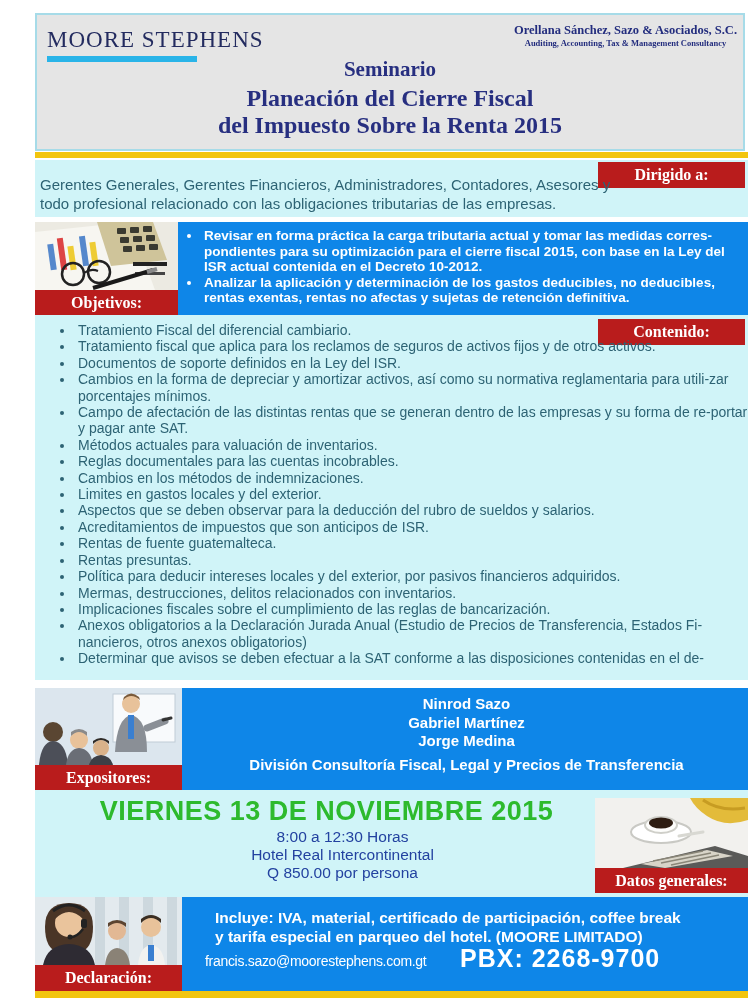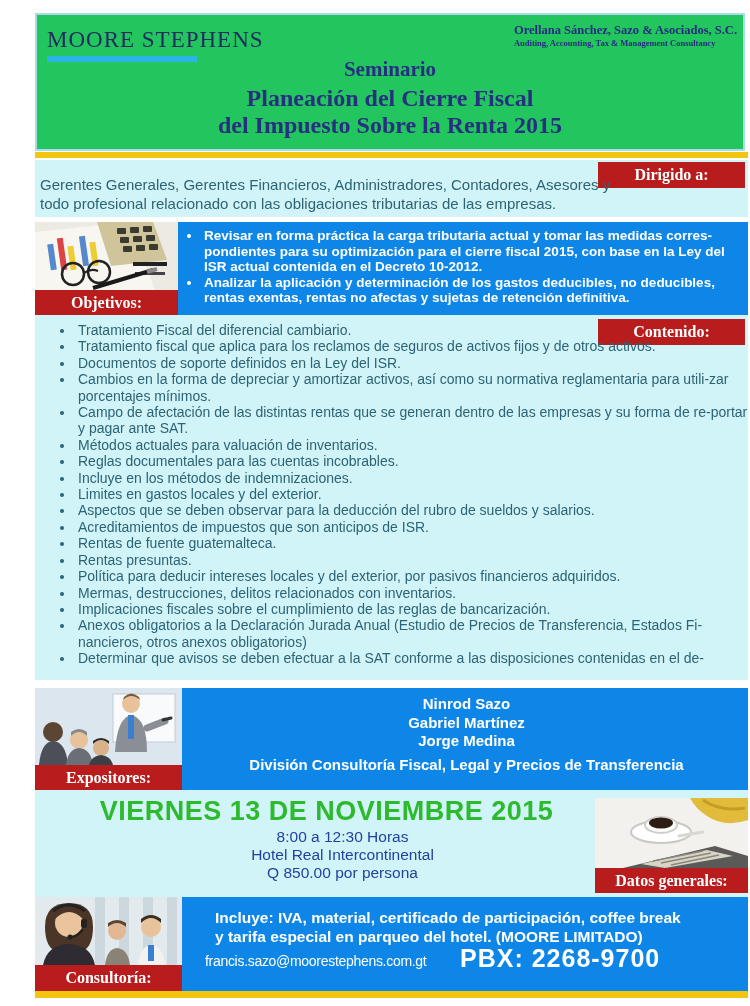--- a/index.html
+++ b/index.html
@@ -5,29 +5,29 @@
   * { margin:0; padding:0; box-sizing:border-box; }
   html,body { background:#ffffff; }
   .page {
     position:relative; width:750px; height:1006px; background:#ffffff;
     font-family:"Liberation Sans", sans-serif; overflow:hidden;
   }
 
   
   .header-box {
     position:absolute; left:35px; top:13px; width:710px; height:138px;
-    background:#22c55e; border:2px solid #a6dbe8;
+    background:#e5e5e5; border:2px solid #a6dbe8;
   }
   .logo-wrap { position:absolute; left:10px; top:12px; }
   .logo-text {
     font-family:"Liberation Serif", serif; font-size:23px; color:#232b5f;
     letter-spacing:1px;
   }
   .logo-underline { width:150px; height:6px; background:#2ab4e8; margin-top:3px; }
-  .firm-wrap { position:absolute; right:6px; top:8px; text-align:left; color:#232d7e; }
+  .firm-wrap { position:absolute; right:6px; top:8px; text-align:center; color:#232d7e; }
   .firm-name { font-family:"Liberation Serif", serif; font-weight:bold; font-size:12.5px; }
   .firm-tagline { font-family:"Liberation Serif", serif; font-weight:bold; font-size:8.5px; }
   .seminario {
     position:absolute; left:0; top:42px; width:100%; text-align:center;
     font-family:"Liberation Serif", serif; font-weight:bold; font-size:21px; color:#272f80;
   }
   .main-title {
     position:absolute; left:0; top:70px; width:100%; text-align:center;
     font-family:"Liberation Serif", serif; font-weight:bold; font-size:24px;
     line-height:27px; color:#272f80;
@@ -174,21 +174,21 @@
   <div class="cyan-section" style="top:315px; height:365px;">
     <div class="label-tag" style="right:3px; top:4px; width:147px; height:26px;">Contenido:</div>
     <ul class="contenido-list">
         <li>Tratamiento Fiscal del diferencial cambiario.</li>
         <li>Tratamiento fiscal que aplica para los reclamos de seguros de activos fijos y de otros activos.</li>
         <li>Documentos de soporte definidos en la Ley del ISR.</li>
         <li>Cambios en la forma de depreciar y amortizar activos, así como su normativa reglamentaria para utili-zar porcentajes mínimos.</li>
         <li>Campo de afectación de las distintas rentas que se generan dentro de las empresas y su forma de re-portar y pagar ante SAT.</li>
         <li>Métodos actuales para valuación de inventarios.</li>
         <li>Reglas documentales para las cuentas incobrables.</li>
-        <li>Incluye en los métodos de indemnizaciones.</li>
+        <li>Cambios en los métodos de indemnizaciones.</li>
         <li>Limites en gastos locales y del exterior.</li>
         <li>Aspectos que se deben observar para la deducción del rubro de sueldos y salarios.</li>
         <li>Acreditamientos de impuestos que son anticipos de ISR.</li>
         <li>Rentas de fuente guatemalteca.</li>
         <li>Rentas presuntas.</li>
         <li>Política para deducir intereses locales y del exterior, por pasivos financieros adquiridos.</li>
         <li>Mermas, destrucciones, delitos relacionados con inventarios.</li>
         <li>Implicaciones fiscales sobre el cumplimiento de las reglas de bancarización.</li>
         <li>Anexos obligatorios a la Declaración Jurada Anual (Estudio de Precios de Transferencia, Estados Fi-nancieros, otros anexos obligatorios)</li>
         <li>Determinar que avisos se deben efectuar a la SAT conforme a las disposiciones contenidas en el de-</li>
@@ -273,21 +273,21 @@
         <path d="M8 68 Q12 48 34 47 Q56 48 60 68 Z" fill="#2e2b33"></path>
         <circle cx="82" cy="34" r="9" fill="#e2b894"></circle>
         <path d="M73 30 Q82 22 91 30 L91 26 Q82 20 73 26 Z" fill="#5c4430"></path>
         <path d="M70 68 Q72 52 82 51 Q93 52 95 68 Z" fill="#8a8276"></path>
         <circle cx="116" cy="30" r="10" fill="#e8c29a"></circle>
         <path d="M106 26 Q116 16 126 26 L126 22 Q116 14 106 22 Z" fill="#3a2e22"></path>
         <path d="M103 68 Q105 49 116 48 Q128 49 130 68 Z" fill="#f2f2f0"></path>
         <rect x="113" y="48" width="6" height="16" fill="#3a7fd0"></rect>
       </svg>
     </div>
-    <div class="label-tag" style="left:0; top:68px; width:147px; height:26px;">Consultoría:</div>
+    <div class="label-tag" style="left:0; top:68px; width:147px; height:26px;">Declaración:</div>
     <div class="info-includes">
       <div>Incluye: IVA, material, certificado de participación, coffee break</div>
       <div>y tarifa especial en parqueo del hotel.  (MOORE LIMITADO)</div>
     </div>
     <div class="info-email">francis.sazo@moorestephens.com.gt</div>
     <div class="info-phone">PBX: 2268-9700</div>
   </div>
 
   <div class="gold-bar" style="top:991px; height:7px;"></div>
 

